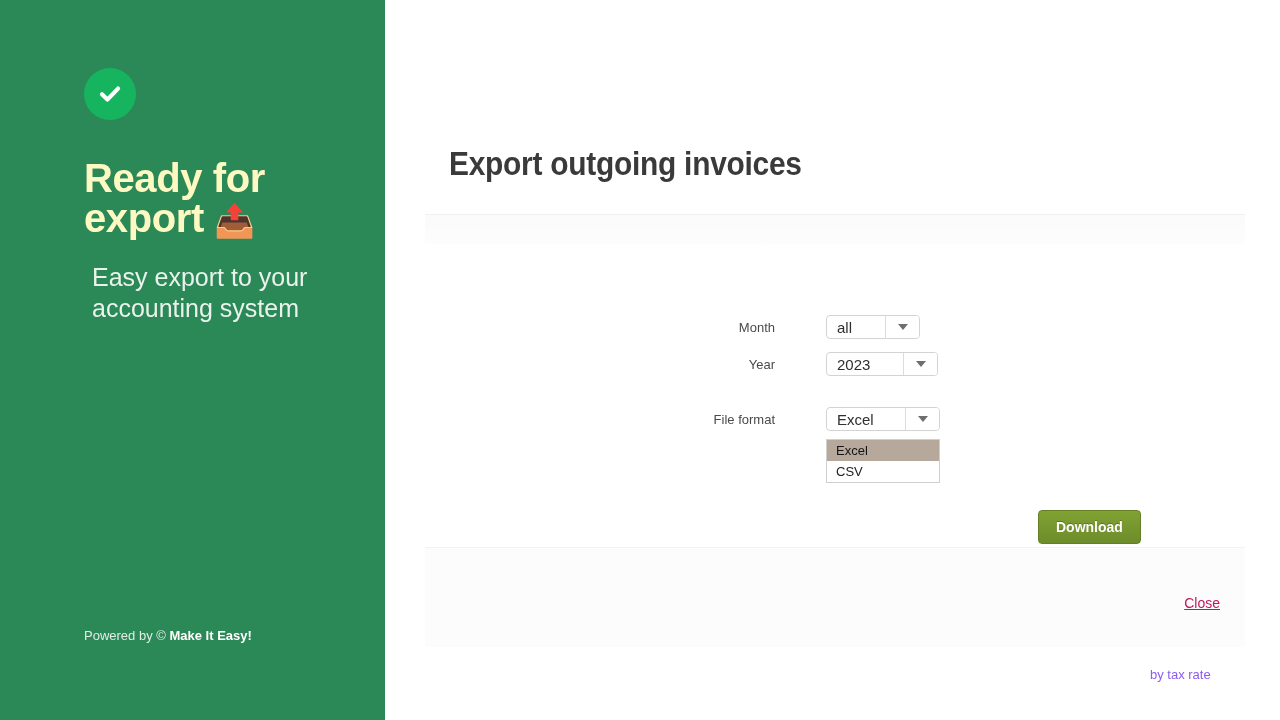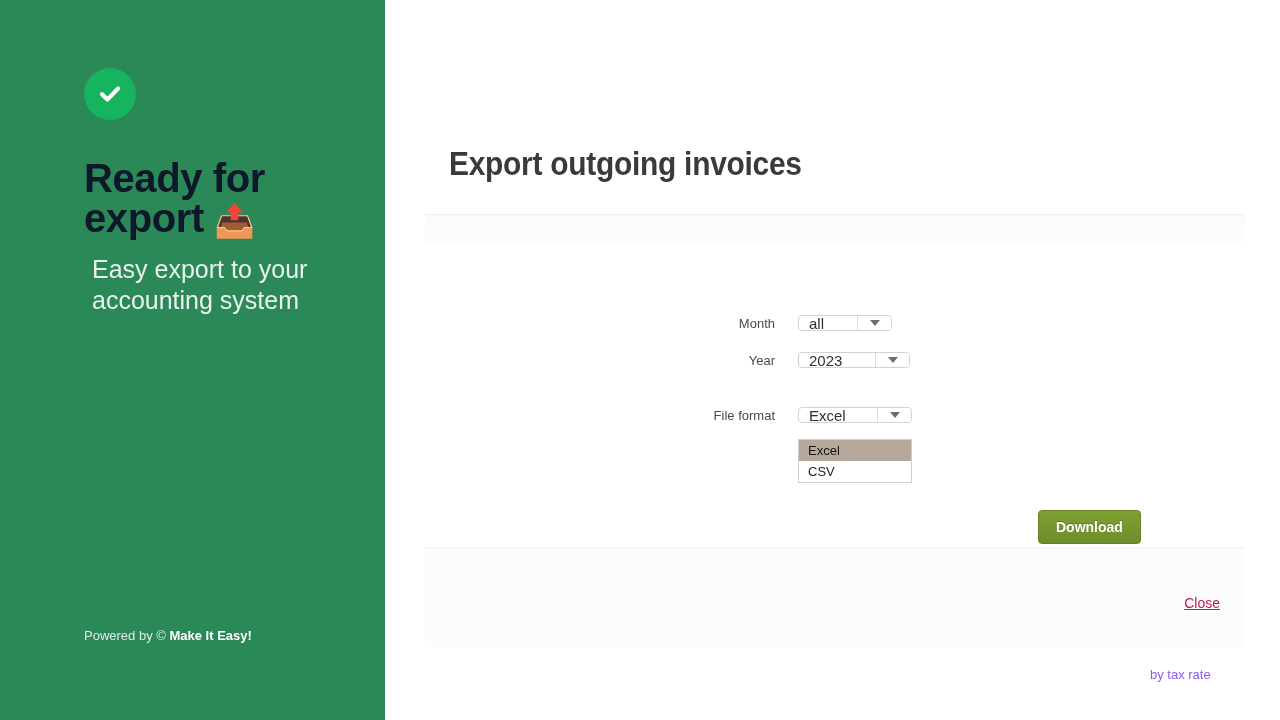--- a/index.html
+++ b/index.html
@@ -41,24 +41,24 @@
     justify-content: center;
     margin-bottom: 38px;
   }
   .check-badge svg {
     display: block;
   }
   .side-title {
     font-size: 40px;
     line-height: 1.0;
     font-weight: bold;
-    color: #0f172a;
+    color: #fef9c3;
     letter-spacing: -0.4px;
     max-width: 250px;
-    margin: 0 0 16px 0;
+    margin: 0 0 24px 0;
   }
   .side-title .emoji {
     font-size: 33px;
     font-weight: normal;
     letter-spacing: 0;
   }
   .side-sub {
     font-size: 25px;
     line-height: 1.22;
     color: #e9f2ec;
@@ -148,26 +148,27 @@
     box-sizing: border-box;
   }
   .row-month { left: 155px; top: 71px; }
   .row-year  { left: 155px; top: 108px; }
   .row-fmt   { left: 155px; top: 163px; }
 
   .select {
     position: relative;
     display: flex;
     align-items: stretch;
-    height: 16px;
+    height: 24px;
     background: #ffffff;
     border: 1px solid #d3d3d3;
     border-radius: 4px;
     box-sizing: border-box;
     cursor: pointer;
+    margin-left: 28px;
   }
   .select .value {
     display: flex;
     align-items: center;
     padding: 0 10px;
     font-size: 15px;
     color: #2f2f2f;
     white-space: nowrap;
     box-sizing: border-box;
   }

